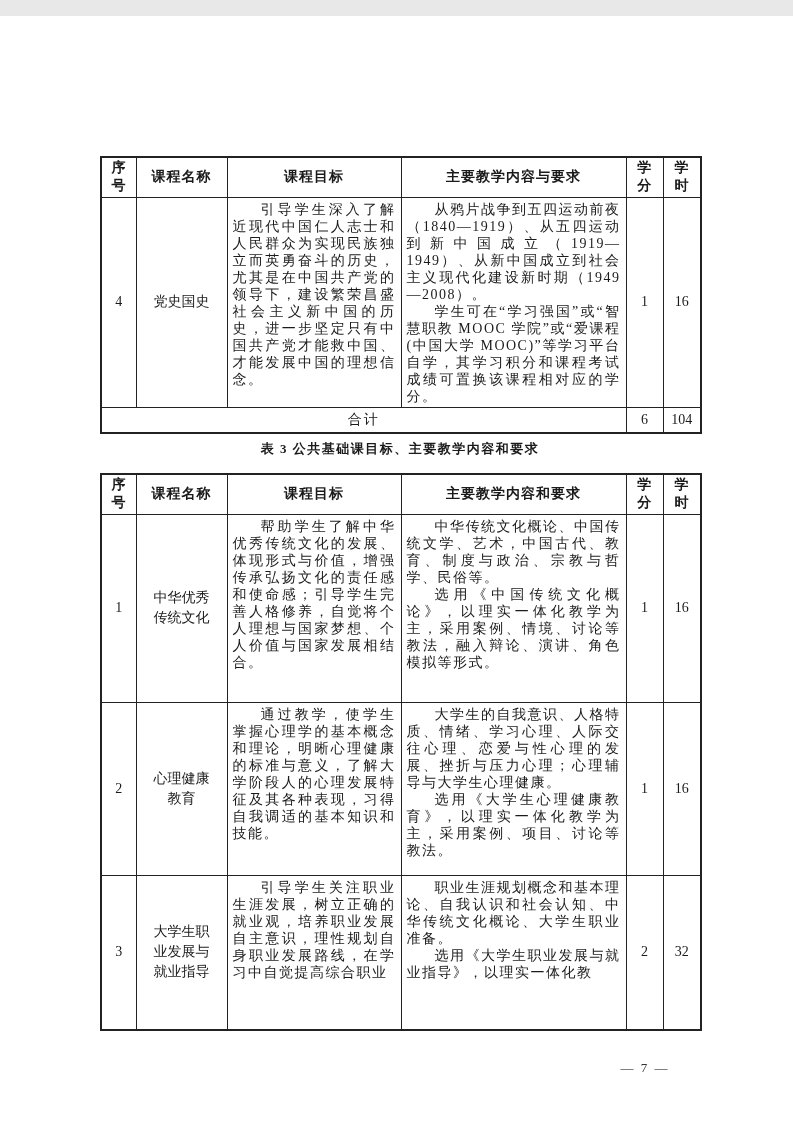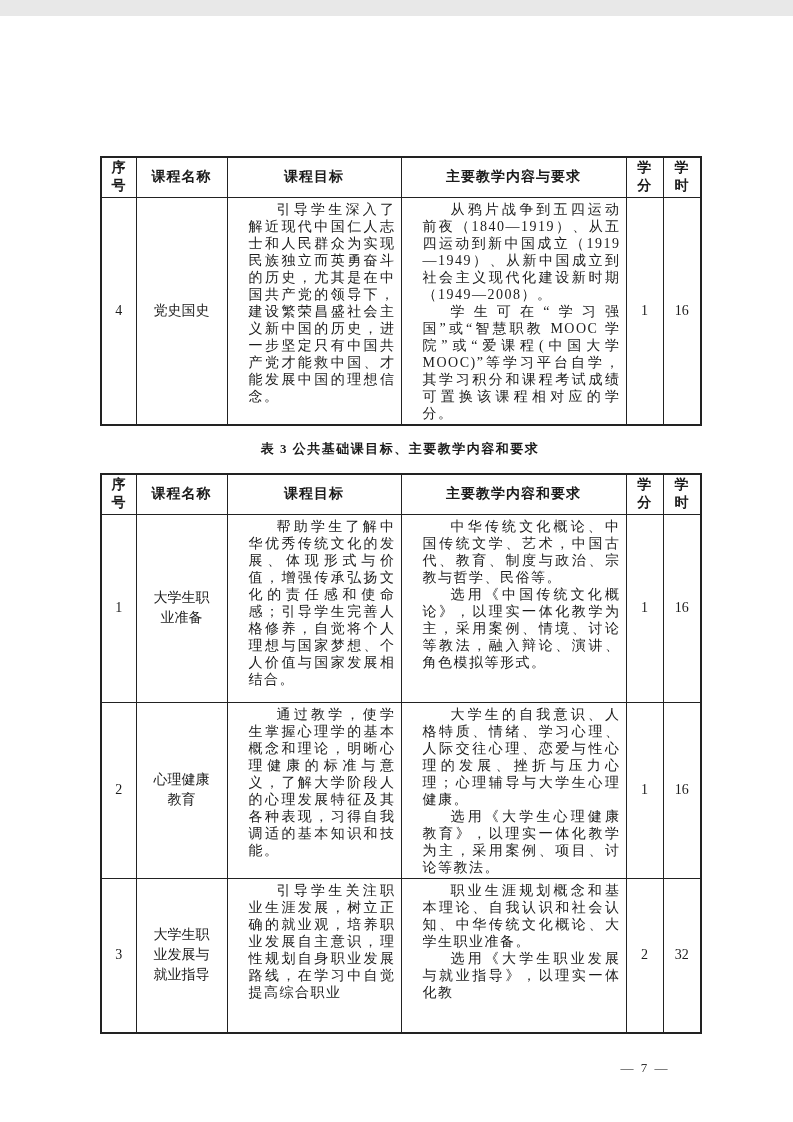--- a/index.html
+++ b/index.html
@@ -47,21 +47,21 @@
   .namewrap {
     display:inline-block;
     width:58px;
     word-break:break-all;
     line-height:20px;
     text-align:center;
   }
   .bold { font-weight:normal; }
   td.cell-text {
     vertical-align:top;
-    padding:3px 5px 2px 21px;
+    padding:3px 5px 2px 5px;
   }
   td.cell-text p {
     margin:0;
     font-size:14px;
     line-height:17px;
     letter-spacing:1.5px;
     text-align:justify;
     text-justify:inter-character;
     text-indent:2em;
   }
@@ -126,20 +126,25 @@
         <td class="cell-text">
           <p>引导学生深入了解近现代中国仁人志士和人民群众为实现民族独立而英勇奋斗的历史，尤其是在中国共产党的领导下，建设繁荣昌盛社会主义新中国的历史，进一步坚定只有中国共产党才能救中国、才能发展中国的理想信念。</p>
         </td>
         <td class="cell-text">
           <p>从鸦片战争到五四运动前夜（1840—1919）、从五四运动到新中国成立（1919—1949）、从新中国成立到社会主义现代化建设新时期（1949—2008）。</p>
           <p>学生可在“学习强国”或“智慧职教 MOOC 学院”或“爱课程(中国大学 MOOC)”等学习平台自学，其学习积分和课程考试成绩可置换该课程相对应的学分。</p>
         </td>
         <td class="cell-center">1</td>
         <td class="cell-center">16</td>
       </tr>
+      <tr class="row-total">
+        <td class="total-cell" colspan="4">合计</td>
+        <td class="cell-center">6</td>
+        <td class="cell-center">104</td>
+      </tr>
     </tbody>
   </table>
 
   <div class="table-title">表 3 公共基础课目标、主要教学内容和要求</div>
 
   <table class="doc-table" id="table-three">
     <colgroup>
       <col style="width:35px">
         <col style="width:91px">
         <col style="width:174px">
@@ -152,21 +157,21 @@
         <td class="hdr-cell"><span class="vwrap">序号</span></td>
         <td class="hdr-cell">课程名称</td>
         <td class="hdr-cell">课程目标</td>
         <td class="hdr-cell">主要教学内容和要求</td>
         <td class="hdr-cell"><span class="vwrap">学分</span></td>
         <td class="hdr-cell"><span class="vwrap">学时</span></td>
       </tr>
 
       <tr class="row-t3a">
         <td class="cell-center">1</td>
-        <td class="cell-center"><span class="namewrap">大学生职业准备</span></td>
+        <td class="cell-center"><span class="namewrap">中华优秀传统文化</span></td>
         <td class="cell-text">
           <p>帮助学生了解中华优秀传统文化的发展、体现形式与价值，增强传承弘扬文化的责任感和使命感；引导学生完善人格修养，自觉将个人理想与国家梦想、个人价值与国家发展相结合。</p>
         </td>
         <td class="cell-text">
           <p>中华传统文化概论、中国传统文学、艺术，中国古代、教育、制度与政治、宗教与哲学、民俗等。</p>
           <p>选用《中国传统文化概论》，以理实一体化教学为主，采用案例、情境、讨论等教法，融入辩论、演讲、角色模拟等形式。</p>
         </td>
         <td class="cell-center">1</td>
         <td class="cell-center">16</td>
       </tr>

